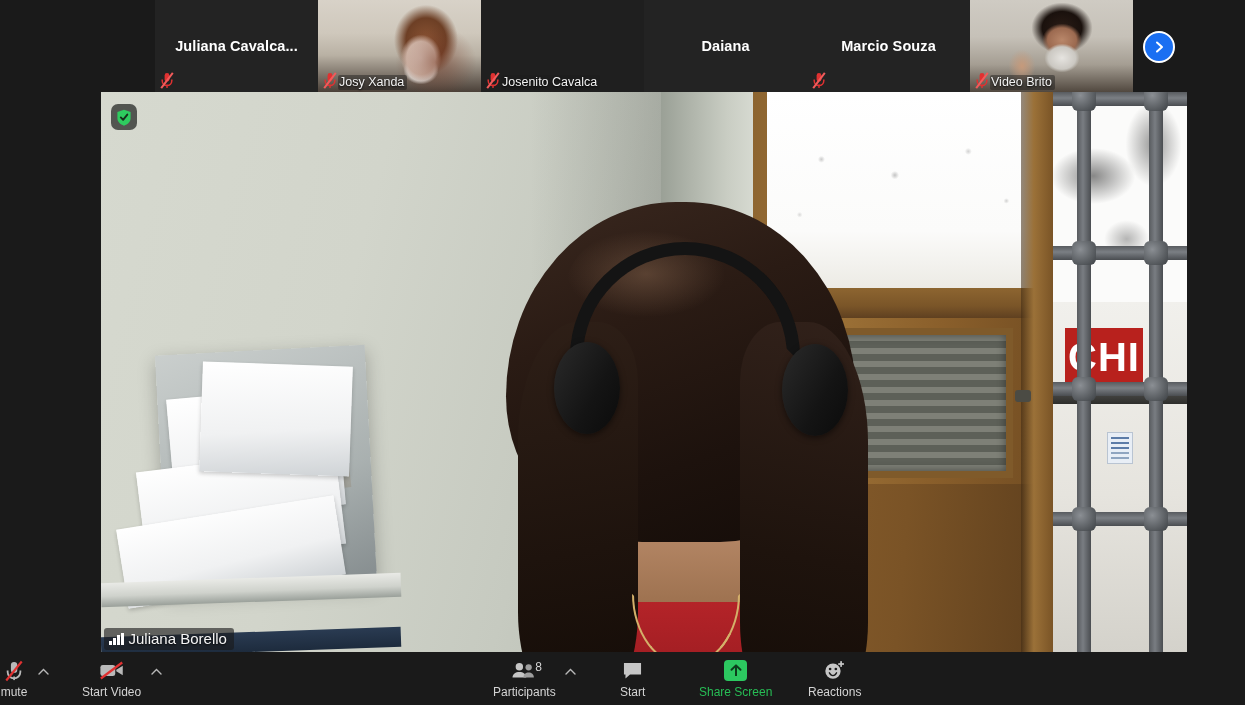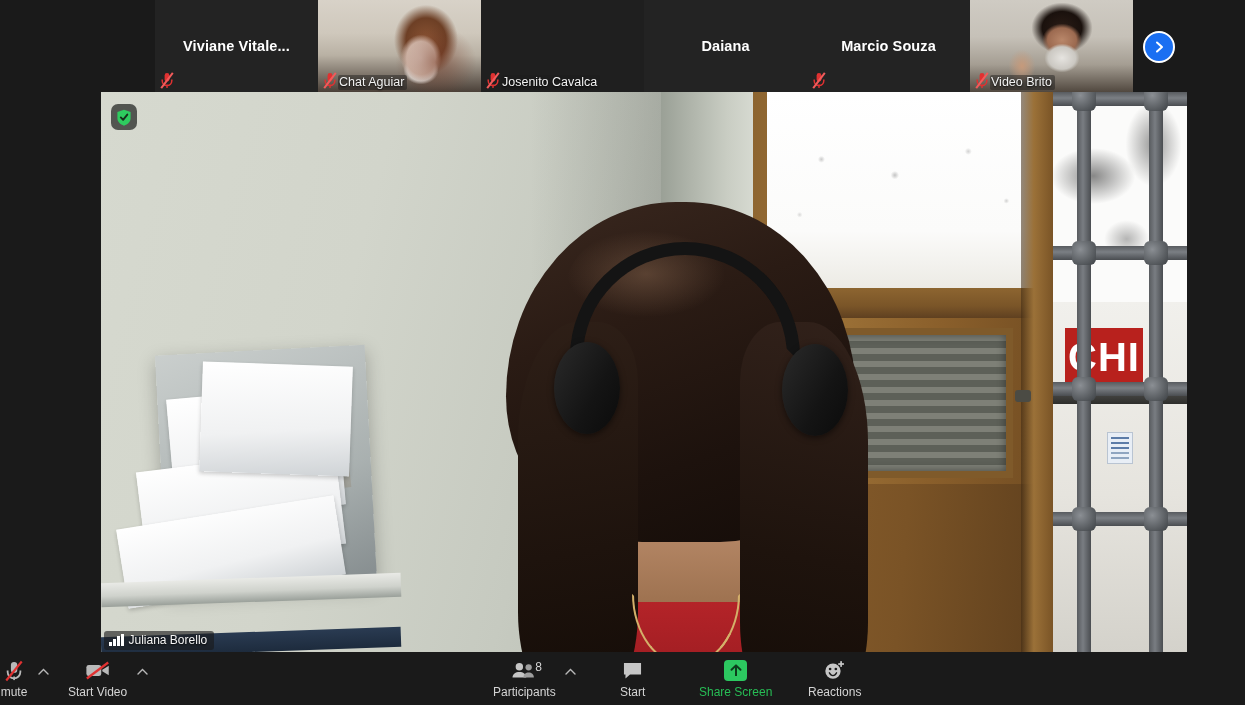--- a/index.html
+++ b/index.html
@@ -361,21 +361,21 @@
   .security-badge svg { width: 16px; height: 17px; display: block; }
 
   .active-name {
     position: absolute; left: 3px; bottom: 2px;
     display: flex; align-items: center; gap: 5px;
     background: rgba(26,26,26,.62);
     padding: 2px 7px 3px 5px;
     border-radius: 3px;
   }
   .active-name .label {
-    color: #f5f5f5; font-size: 12px;
+    color: #f5f5f5; font-size: 15px;
     text-shadow: 0 1px 2px rgba(0,0,0,.85);
     white-space: nowrap;
   }
   .bars-icon { display: flex; align-items: flex-end; gap: 1.5px; height: 12px; }
   .bars-icon i { display: block; width: 2.5px; background: #ffffff; }
   .bars-icon i:nth-child(1) { height: 4px; }
   .bars-icon i:nth-child(2) { height: 7px; }
   .bars-icon i:nth-child(3) { height: 10px; }
   .bars-icon i:nth-child(4) { height: 12px; }
 
@@ -436,42 +436,42 @@
 </style>
 </head>
 <body>
 
 <div class="app">
 
   <div class="filmstrip">
     <div class="strip-spacer-left"></div>
 
     <div class="tile avatar-tile">
-      <div class="name-center">Viviane  Vitale...</div>
+      <div class="name-center">Juliana  Cavalca...</div>
       <span class="mic-muted">
         <svg viewBox="0 0 14 17">
             <rect x="4.6" y="1" width="4.8" height="8.6" rx="2.4" fill="#e03131"></rect>
             <path d="M2.2 7.6v1.2a4.8 4.8 0 0 0 9.6 0V7.6" stroke="#e03131" stroke-width="1.5" fill="none"></path>
             <rect x="6.3" y="12.6" width="1.4" height="3.4" fill="#e03131"></rect>
             <line x1="1.2" y1="16.2" x2="12.8" y2="0.8" stroke="#f25b5b" stroke-width="2"></line>
           </svg>
       </span>
     </div>
 
     <div class="tile">
       <div class="vt-josy"></div>
       <span class="mic-muted">
         <svg viewBox="0 0 14 17">
             <rect x="4.6" y="1" width="4.8" height="8.6" rx="2.4" fill="#e03131"></rect>
             <path d="M2.2 7.6v1.2a4.8 4.8 0 0 0 9.6 0V7.6" stroke="#e03131" stroke-width="1.5" fill="none"></path>
             <rect x="6.3" y="12.6" width="1.4" height="3.4" fill="#e03131"></rect>
             <line x1="1.2" y1="16.2" x2="12.8" y2="0.8" stroke="#f25b5b" stroke-width="2"></line>
           </svg>
       </span>
-      <div class="name-bottom">Chat Aguiar</div>
+      <div class="name-bottom">Josy Xanda</div>
     </div>
 
     <div class="tile">
       <div class="vt-josenito"></div>
       <span class="mic-muted">
         <svg viewBox="0 0 14 17">
             <rect x="4.6" y="1" width="4.8" height="8.6" rx="2.4" fill="#e03131"></rect>
             <path d="M2.2 7.6v1.2a4.8 4.8 0 0 0 9.6 0V7.6" stroke="#e03131" stroke-width="1.5" fill="none"></path>
             <rect x="6.3" y="12.6" width="1.4" height="3.4" fill="#e03131"></rect>
             <line x1="1.2" y1="16.2" x2="12.8" y2="0.8" stroke="#f25b5b" stroke-width="2"></line>
@@ -627,21 +627,21 @@
         <span class="txt">mute</span>
       </div>
       <div class="tb-caret">
         <span>
           <svg viewBox="0 0 11 8">
               <polyline points="1,6 5.5,1.6 10,6" fill="none" stroke="#b9b9b9" stroke-width="1.4" stroke-linecap="round"></polyline>
             </svg>
         </span>
       </div>
 
-      <div class="tb-item" style="min-width:66px;margin-left:10px;">
+      <div class="tb-item" style="min-width:66px;margin-left:24px;">
         <span class="ico">
           <svg viewBox="0 0 28 20" width="26" height="19">
               <rect x="1.5" y="4" width="16" height="12" rx="2.6" fill="#b9b9b9"></rect>
               <path d="M18.6 9.2 25.6 5v10l-7-4.2z" fill="#b9b9b9"></path>
               <line x1="2" y1="18.6" x2="25" y2="1.4" stroke="#e03131" stroke-width="2.4"></line>
             </svg>
         </span>
         <span class="txt">Start Video</span>
       </div>
       <div class="tb-caret">

